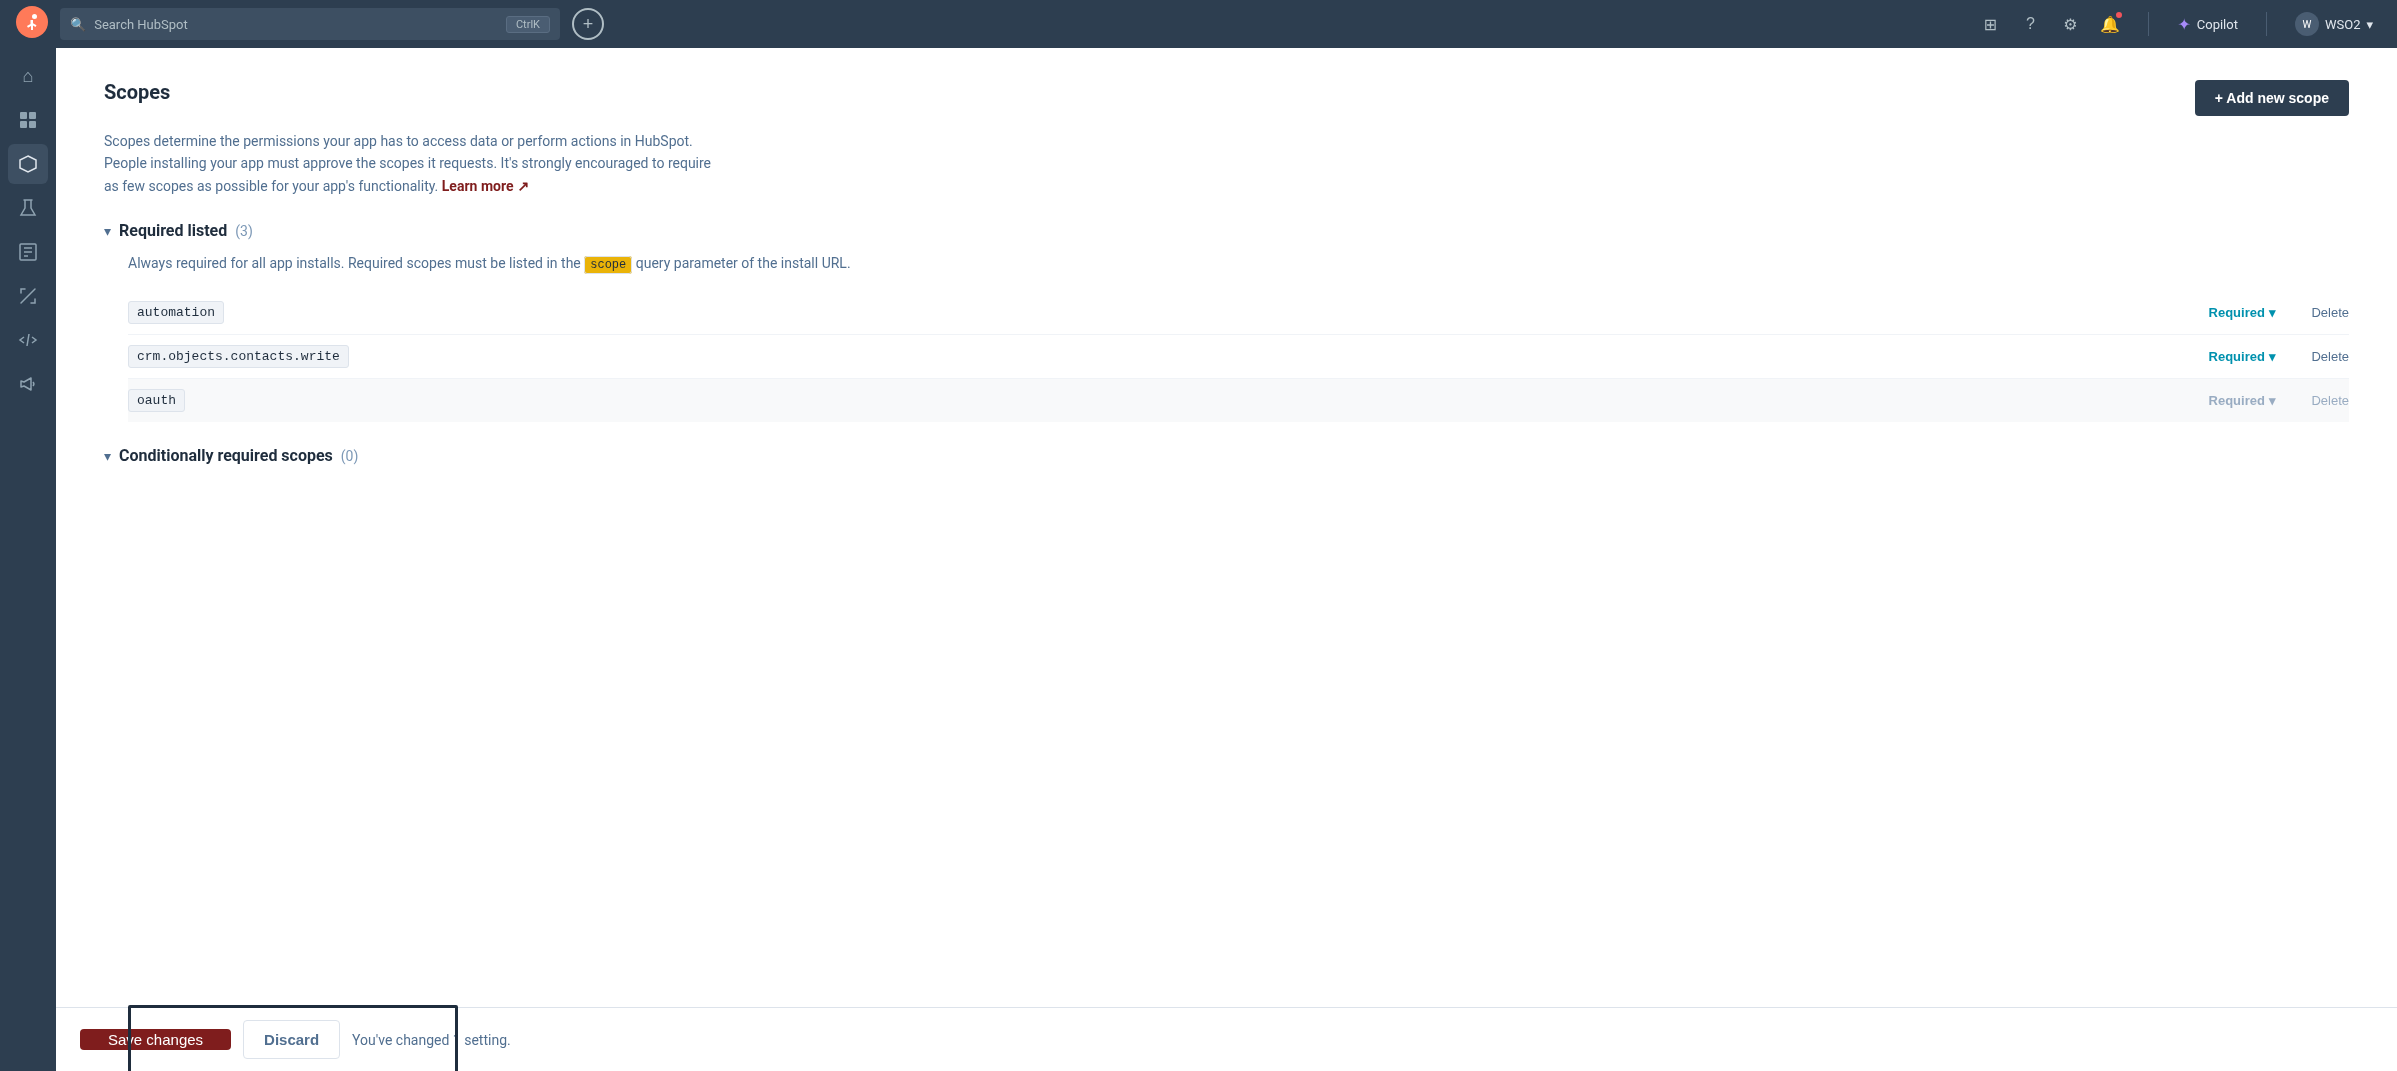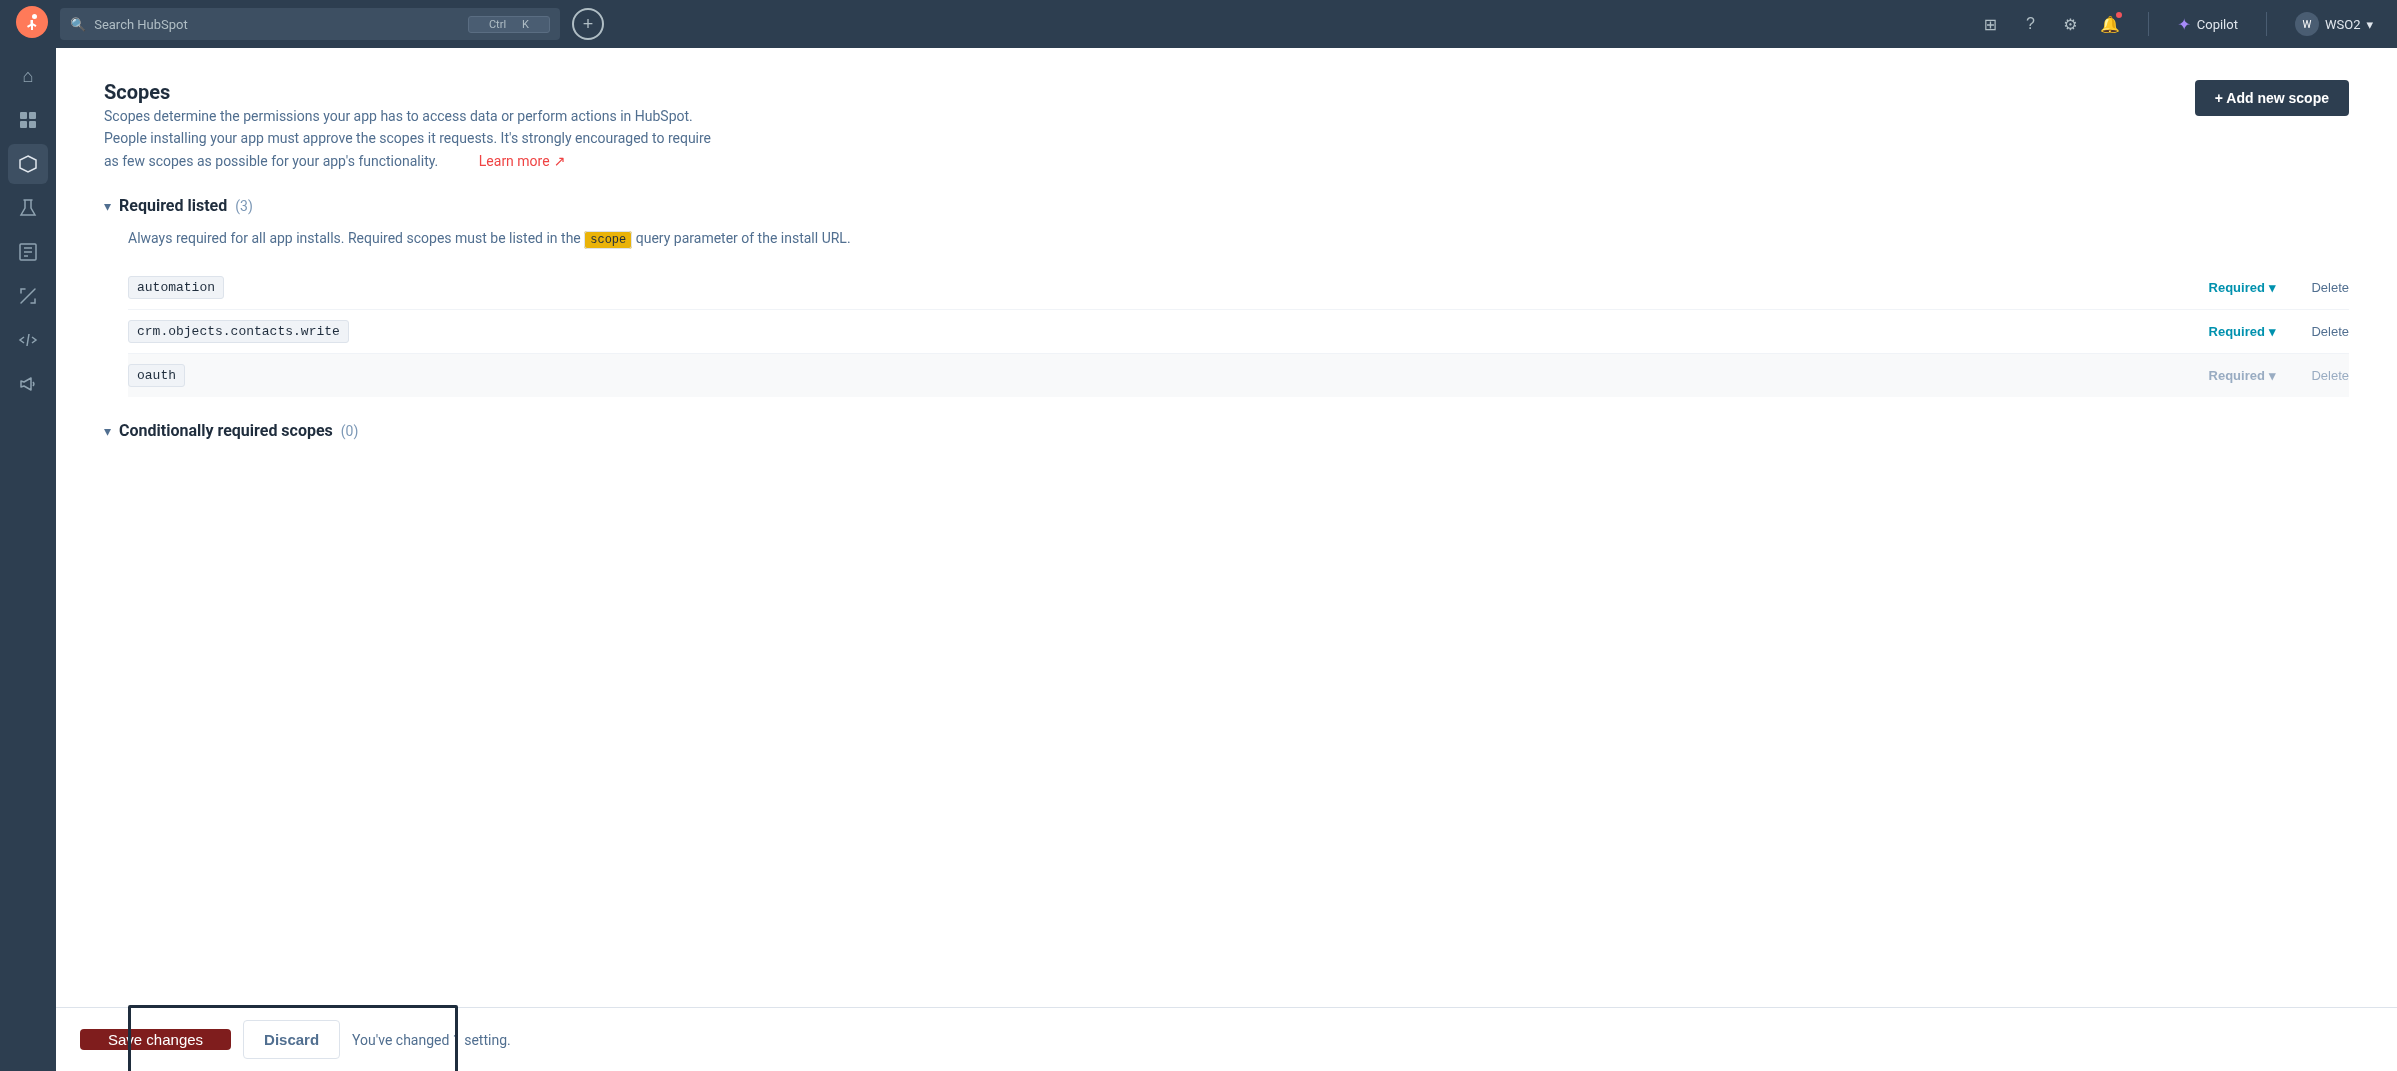--- a/index.html
+++ b/index.html
@@ -32,25 +32,25 @@
       max-width: 500px;
       height: 32px;
       color: #b0bec5;
       font-size: 13px;
     }
     .search-shortcut {
       margin-left: auto;
       background: #4a5d72;
       border: 1px solid #5a6d82;
       border-radius: 3px;
-      padding: 1px 20px;
+      padding: 1px 9px;
       font-size: 11px;
       color: #b0bec5;
       display: flex;
-      gap: 16px;
+      gap: 0;
     }
     .nav-add-btn {
       width: 32px;
       height: 32px;
       border-radius: 50%;
       border: 2px solid #b0bec5;
       background: transparent;
       color: #b0bec5;
       font-size: 18px;
       display: flex;
@@ -182,36 +182,35 @@
     .scopes-header-row {
       display: flex;
       align-items: flex-start;
       justify-content: space-between;
       margin-bottom: 24px;
     }
     .scopes-title {
       font-size: 20px;
       font-weight: 700;
       color: #1f2d3d;
-      margin-bottom: 1px;
+      margin-bottom: 26px;
     }
     .scopes-description {
       font-size: 14px;
       color: #516f90;
       line-height: 1.6;
       max-width: 620px;
     }
     .learn-more-link {
-      color: #ef4444;
-      font-weight: 400;
+      color: #7f1d1d;
+      font-weight: 700;
       text-decoration: none;
       display: inline-flex;
       align-items: center;
       gap: 4px;
-      margin-left: 37px;
     }
     .add-scope-btn {
       background: #2d3e50;
       color: white;
       border: none;
       border-radius: 4px;
       padding: 10px 20px;
       font-size: 14px;
       font-weight: 600;
       cursor: pointer;

